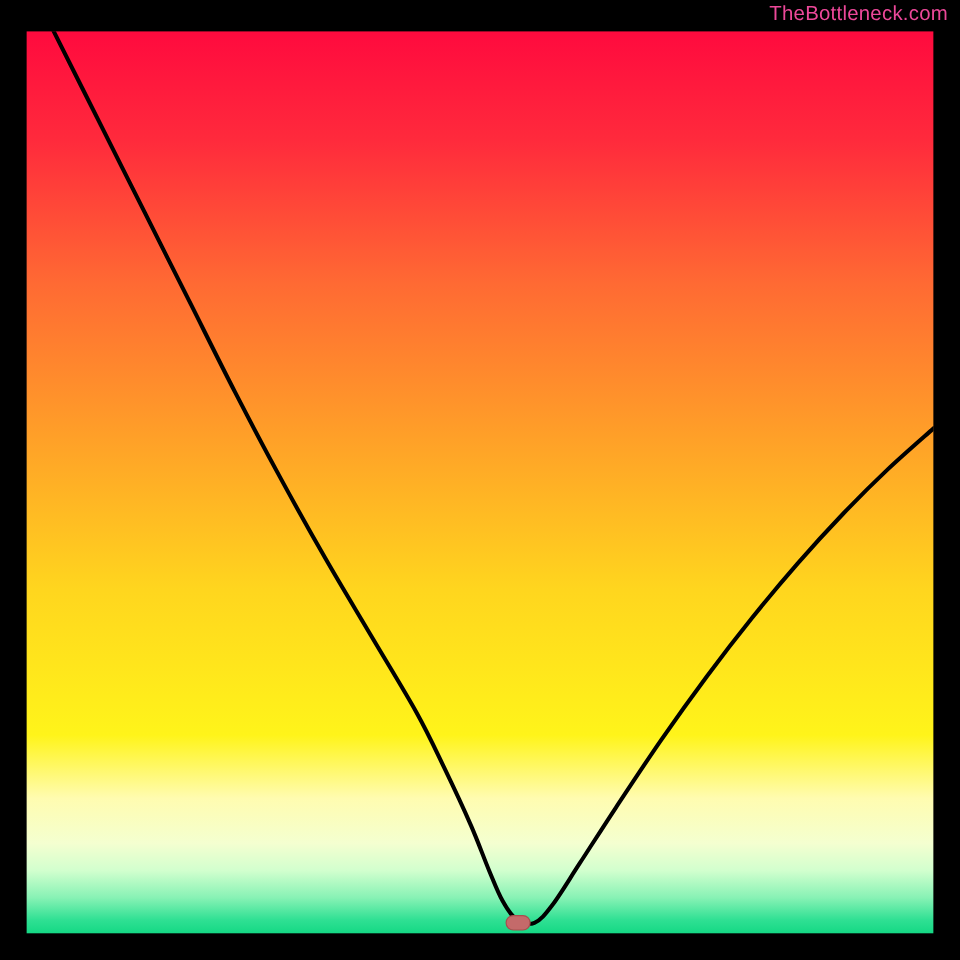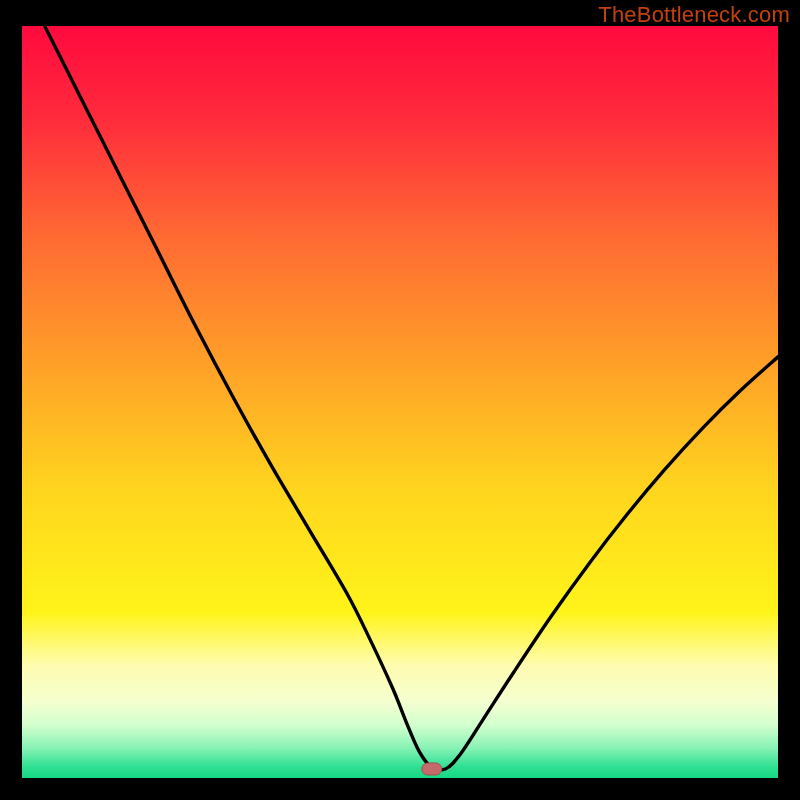--- a/index.html
+++ b/index.html
@@ -14,22 +14,22 @@
   .frame {
     position: relative;
     width: 800px;
     height: 800px;
     background: #000;
   }
   .watermark {
     position: absolute;
     top: 2px;
     right: 10px;
-    color: #c2410c;
-    font-size: 22px;
+    color: #ec4899;
+    font-size: 17px;
     font-weight: 500;
     letter-spacing: 0.2px;
     z-index: 10;
   }
   .plot {
     position: absolute;
     left: 22px;
     top: 26px;
     width: 756px;
     height: 752px;

